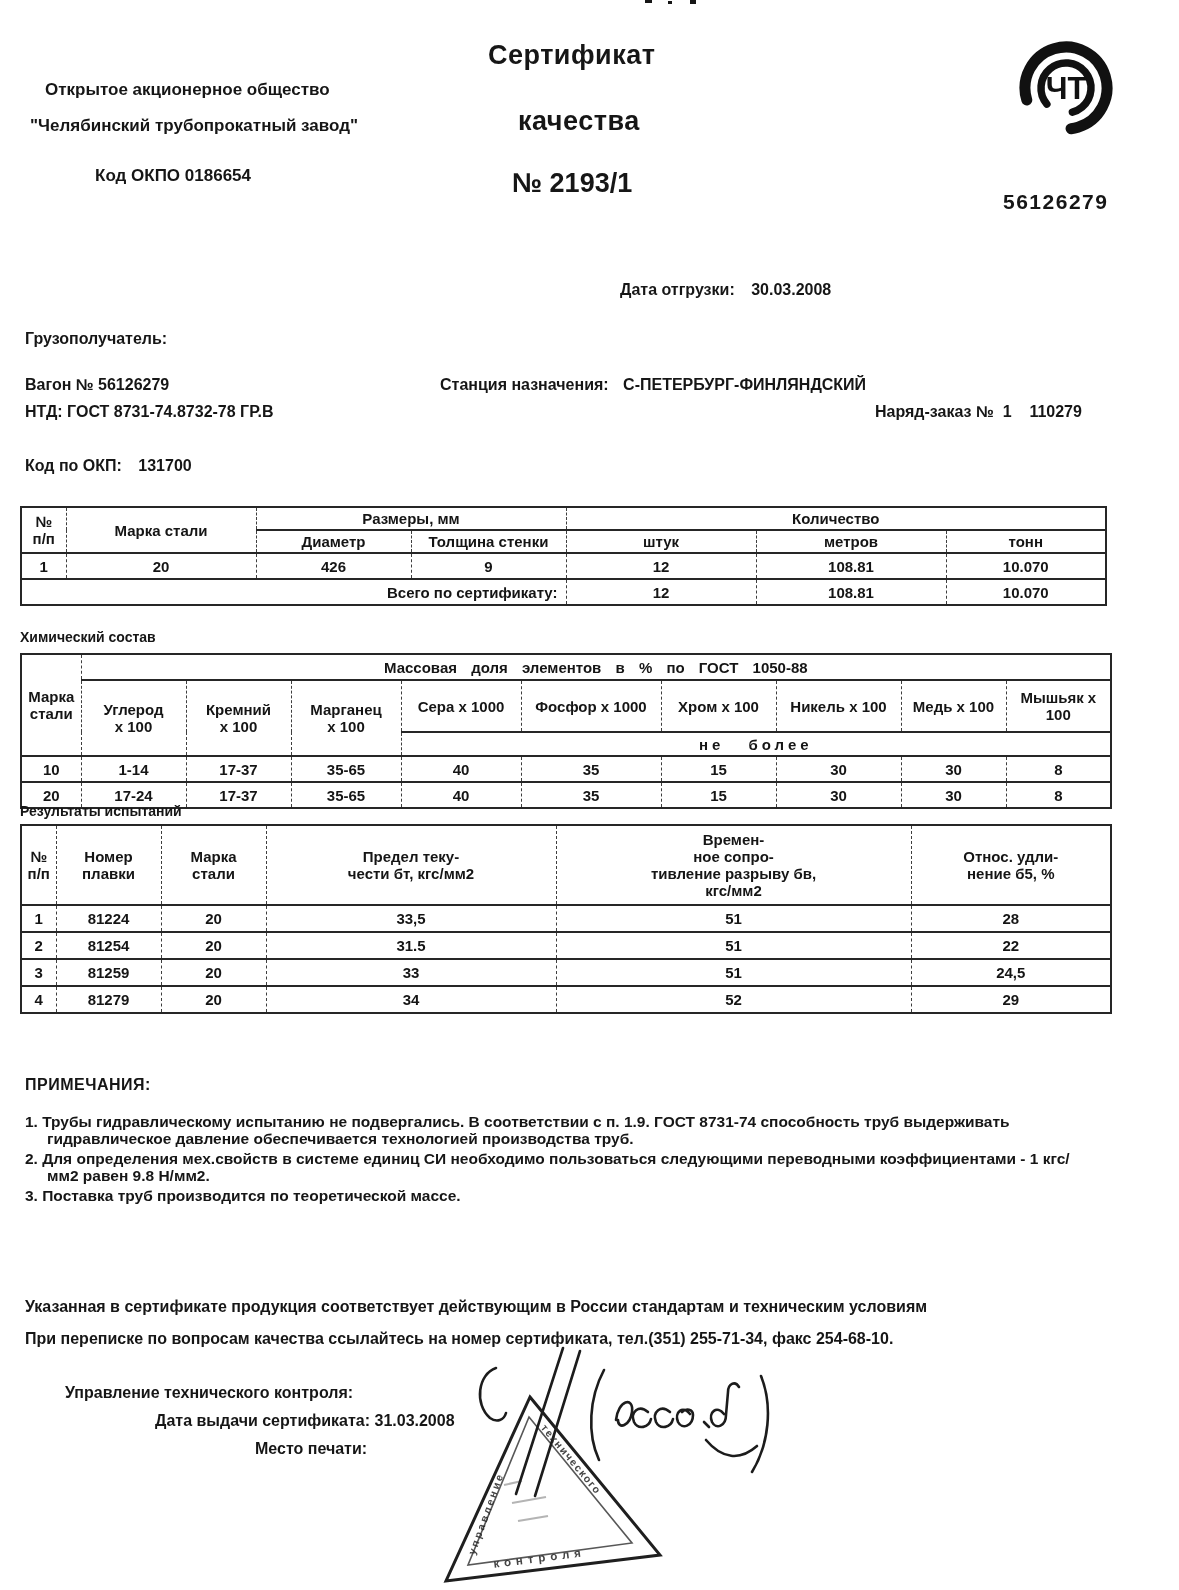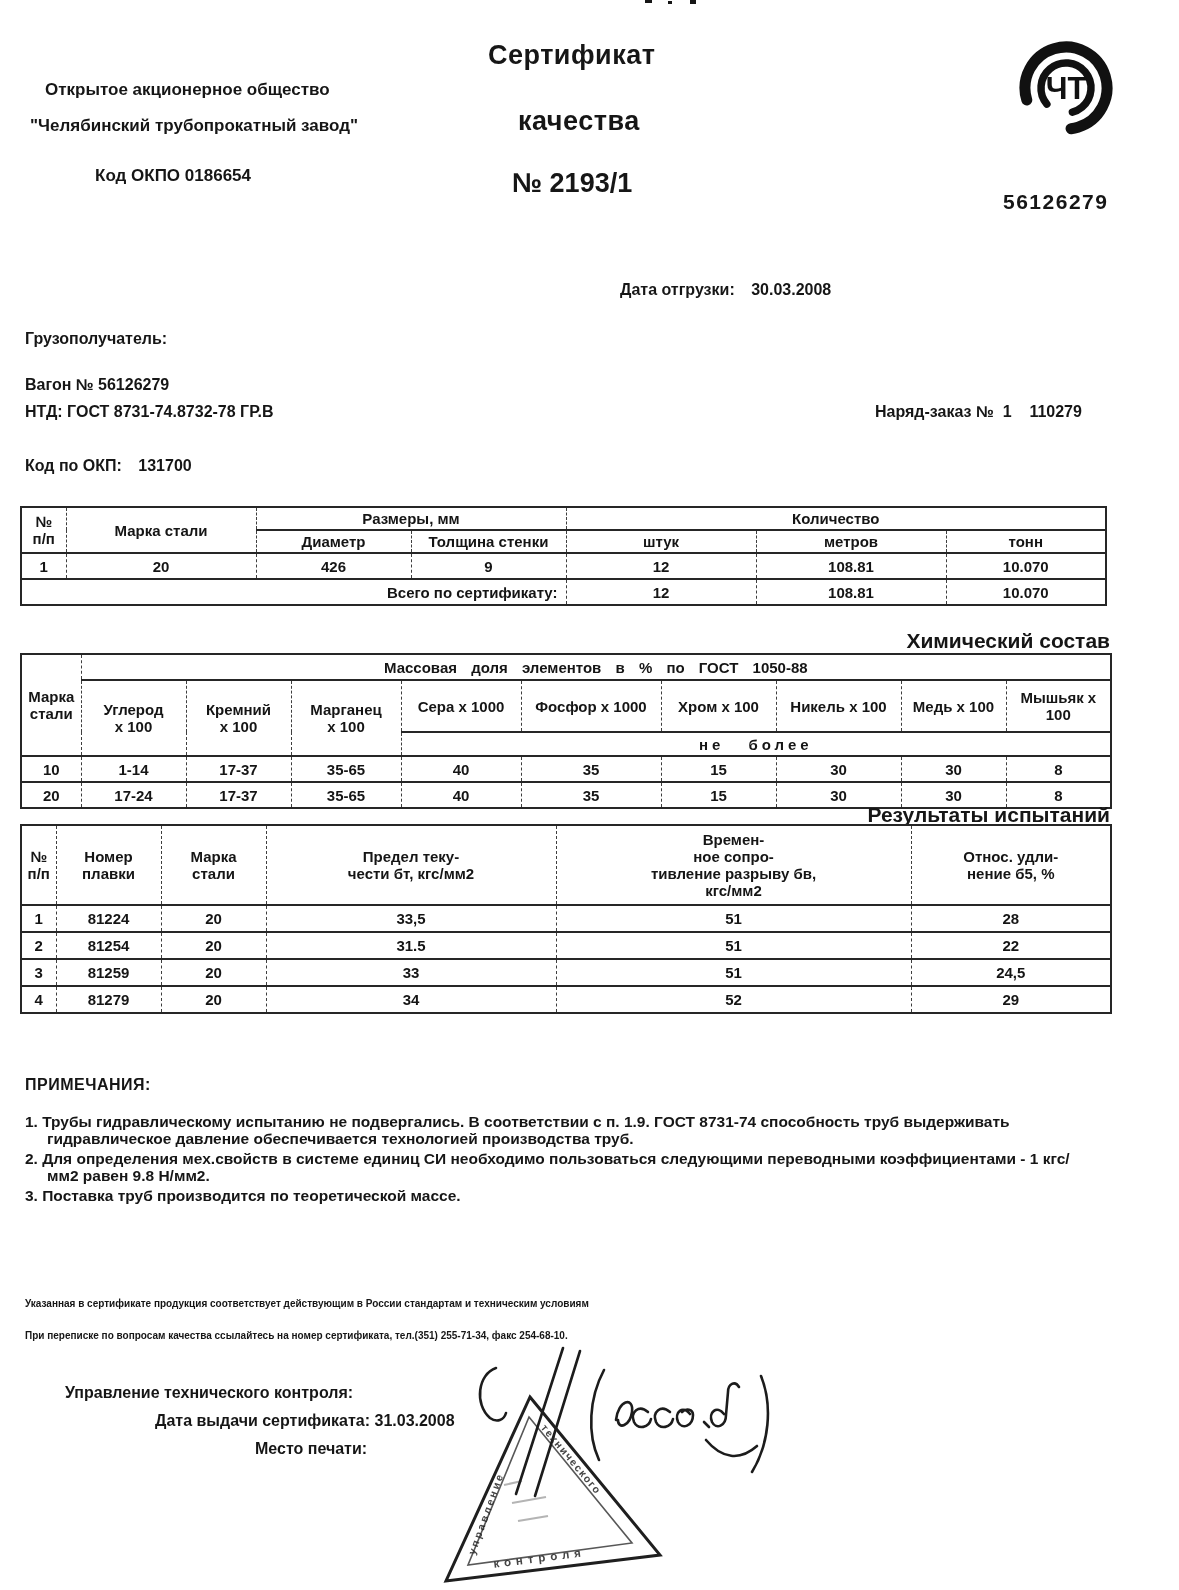--- a/index.html
+++ b/index.html
@@ -26,31 +26,31 @@
   
   table.doc { border-collapse:collapse; table-layout:fixed; }
   table.doc th, table.doc td {
     border-top:2px solid #262626; border-bottom:2px solid #262626;
     border-left:1px dashed #3e3e3e; border-right:1px dashed #3e3e3e;
     font-weight:700; font-size:15px; line-height:17px;
     text-align:center; vertical-align:middle; padding:2px 4px;
     overflow:hidden; color:#151515;
   }
   table.doc { border:2px solid #262626; }
-  .section-title { font-size:21px; font-weight:700; text-align:right; }
+  .section-title { font-size:14px; font-weight:700; text-align:left; }
   .mass-header { word-spacing:10px; }
   .limit-note { letter-spacing:4px; word-spacing:16px; font-weight:700; }
   .total-label { text-align:right !important; padding-right:8px !important; }
 
   
   .notes-heading { font-size:16px; font-weight:600; letter-spacing:0.5px; }
   .note { font-size:15.5px; font-weight:600; line-height:17px;
           padding-left:22px; text-indent:-22px; margin-bottom:3px; }
 
-  .footer-line { font-size:10px; font-weight:600; }
+  .footer-line { font-size:16px; font-weight:600; }
   .dept-line { font-size:16px; font-weight:700; }
 
   svg { display:block; }
 </style>
 </head>
 <body>
 
 <div class="page">
 
   <div class="speck" style="left:645px;top:0;width:7px;height:3px"></div>
@@ -74,20 +74,24 @@
   </div>
   <div class="abs doc-number" style="left:1003px;top:190px">56126279</div>
 
   <div class="abs line16" style="left:620px;top:281px">
     <span class="b">Дата отгрузки:</span>
     <span class="b" style="margin-left:12px">30.03.2008</span>
   </div>
   <div class="abs line16 b" style="left:25px;top:330px">Грузополучатель:</div>
 
   <div class="abs line16 b" style="left:25px;top:376px">Вагон № 56126279</div>
+  <div class="abs line16" style="left:440px;top:376px">
+    <span class="b">Станция назначения:</span>
+    <span class="b" style="margin-left:10px">С-ПЕТЕРБУРГ-ФИНЛЯНДСКИЙ</span>
+  </div>
 
   <div class="abs line16 b" style="left:25px;top:403px">НТД: ГОСТ 8731-74.8732-78 ГР.В</div>
   <div class="abs line16 b pre" style="left:875px;top:403px">Наряд-заказ №  1    110279</div>
 
   <div class="abs line16" style="left:25px;top:457px">
     <span class="b">Код по ОКП:</span>
     <span class="b" style="margin-left:12px">131700</span>
   </div>
 
   <table class="doc abs" style="left:20px;top:506px;width:1085px">

